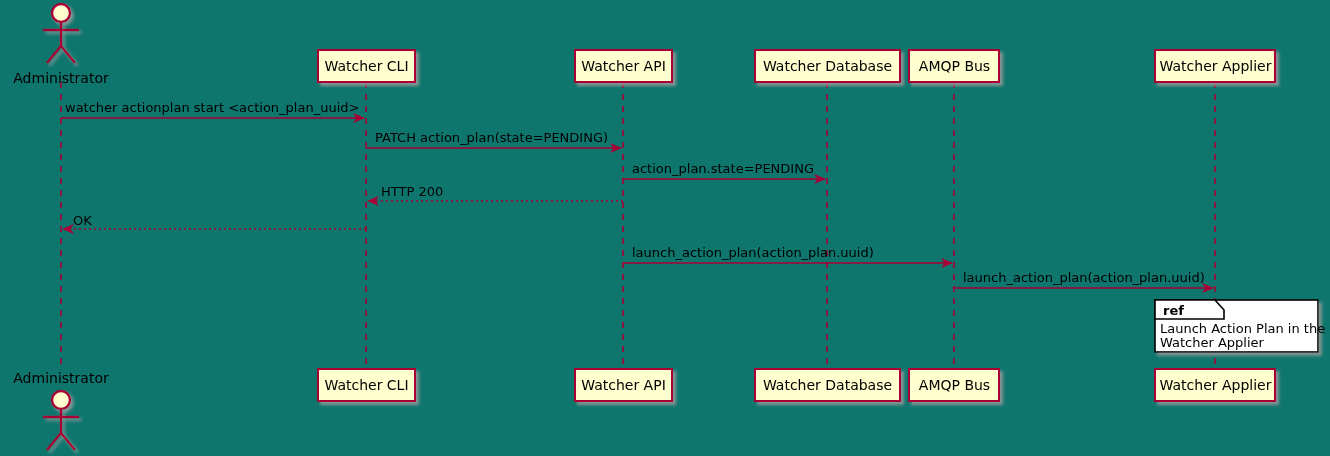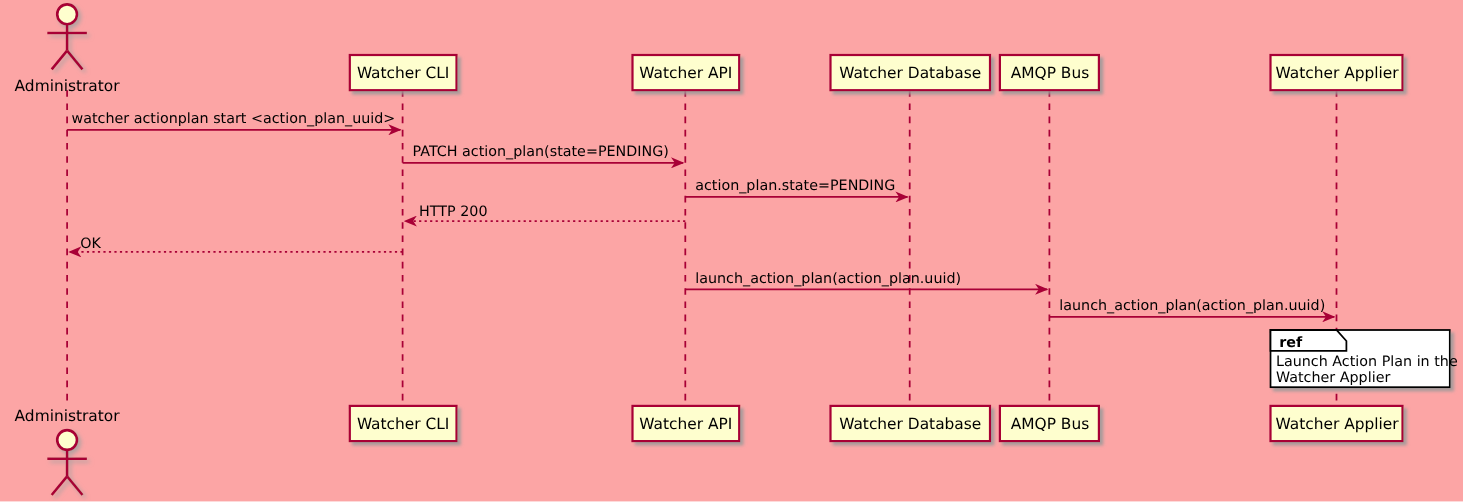--- a/index.html
+++ b/index.html
@@ -7,21 +7,21 @@
     padding: 0;
     background: #FFFFFF;
   }
   body {
     font-family: "DejaVu Sans", sans-serif;
   }
   #diagram-root {
     position: relative;
     width: 1330px;
     height: 456px;
-    background: #fca5a5;
+    background: #0f766e;
     overflow: hidden;
   }
   #diagram-svg {
     position: absolute;
     left: 0;
     top: 0;
     width: 1330px;
     height: 456px;
   }
   .pu-label {

